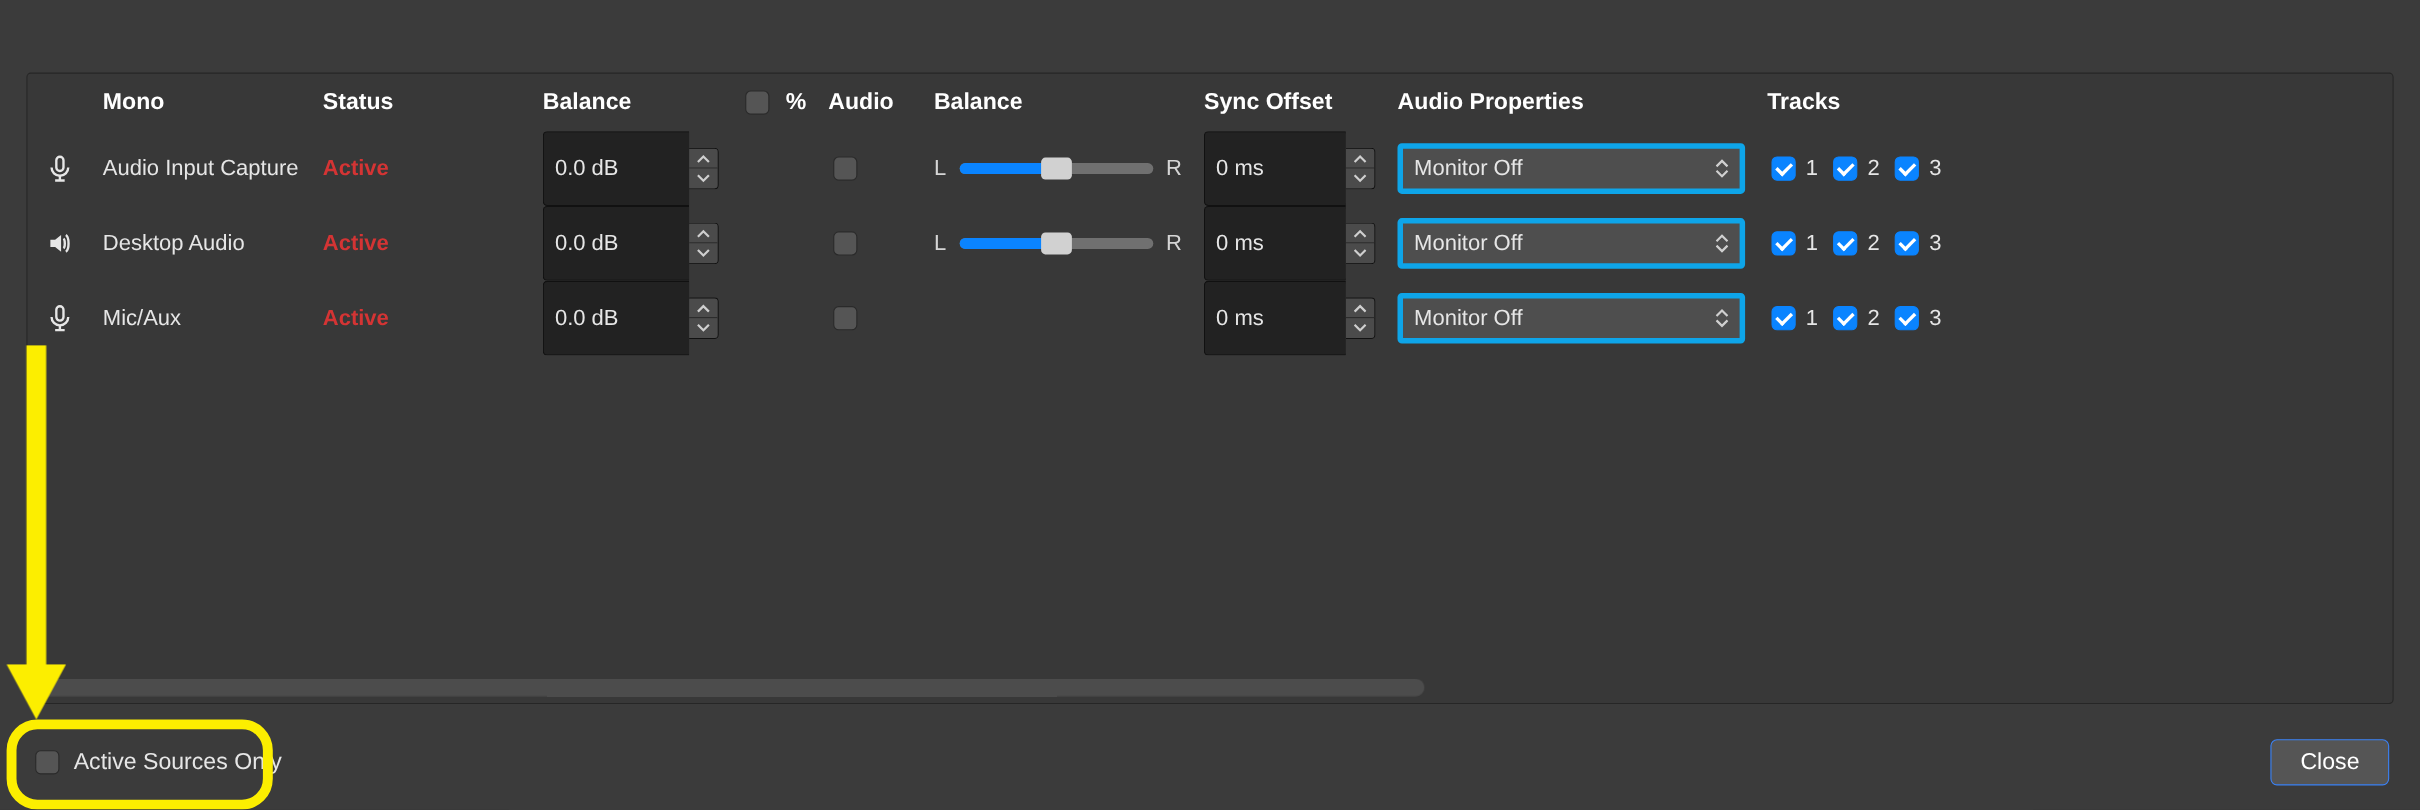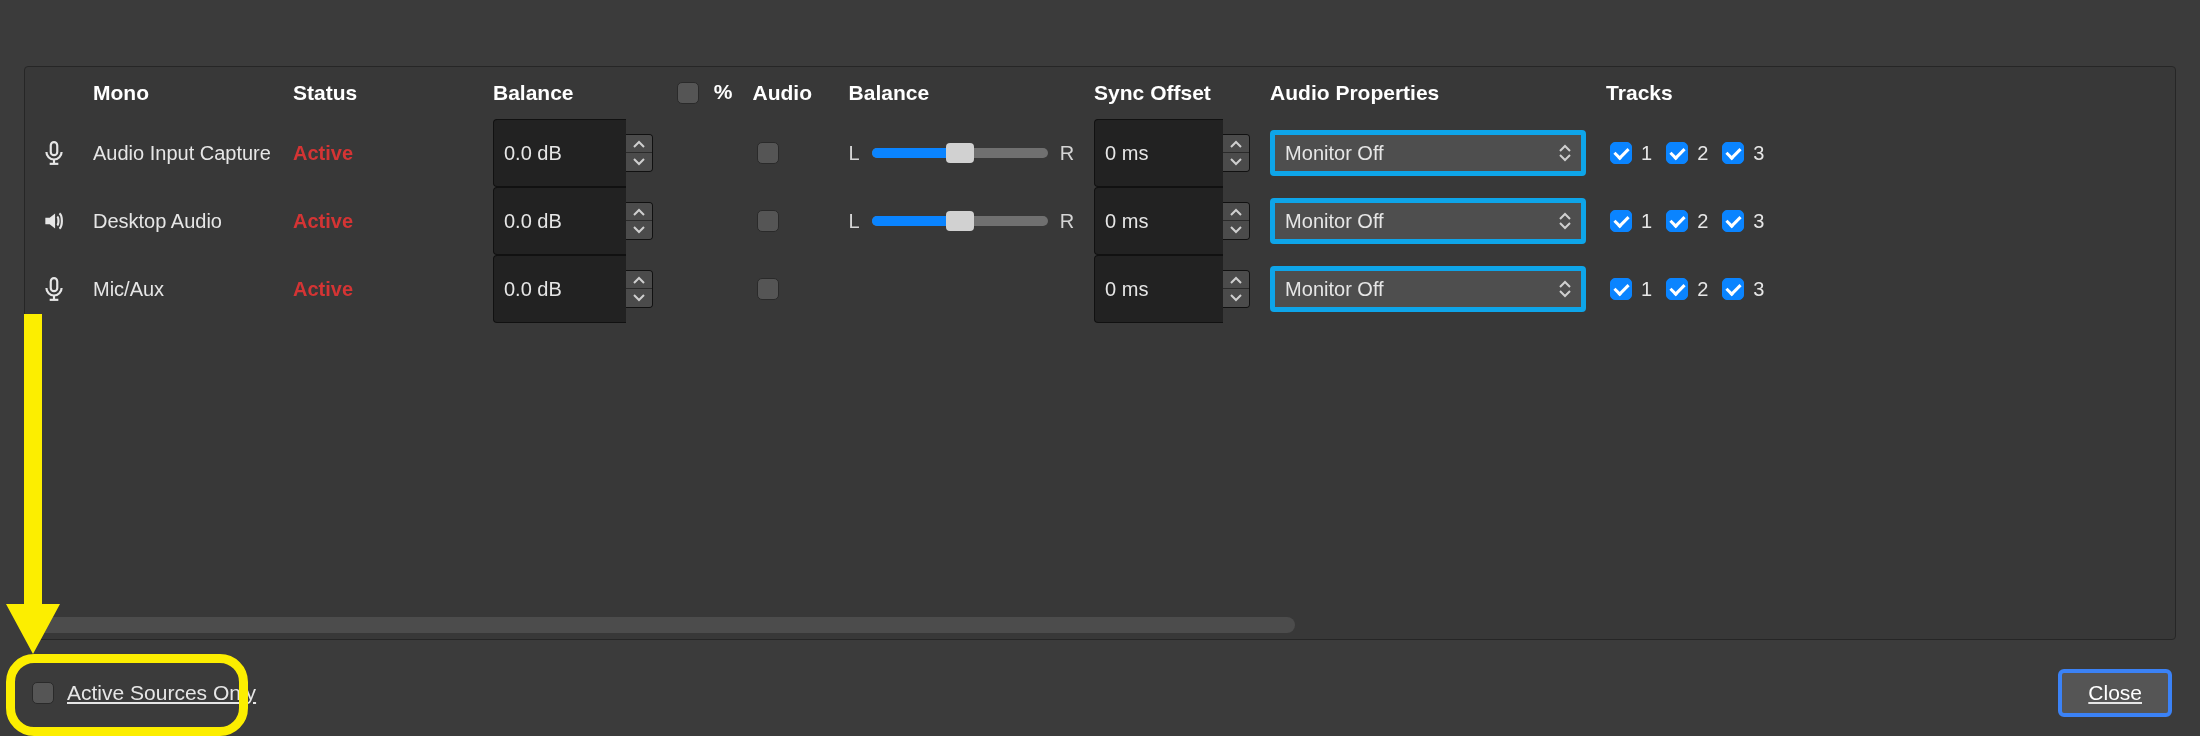--- a/index.html
+++ b/index.html
@@ -71,22 +71,22 @@
   .select .chev{display:flex;flex-direction:column;gap:2px;}
   .select svg{display:block;}
 
   .tracks{display:flex;gap:10px;align-items:center;}
   .track-item{display:flex;align-items:center;gap:6px;}
 
   .icon-cell svg{display:block;margin:0 auto;}
 
   .scrollbar{position:absolute;left:8px;right:880px;bottom:6px;height:16px;background:#4c4c4c;border-radius:8px;}
 
-  .footer{position:absolute;left:0;right:0;bottom:0;height:86px;display:flex;align-items:center;justify-content:space-between;padding:0 28px;text-decoration:underline;}
-  .close-btn{background:var(--btn-bg);border:4px solid #3b82f6;color:#fff;font-size:21px;padding:8px 26px;border-radius:6px;cursor:pointer;}
+  .footer{position:absolute;left:0;right:0;bottom:0;height:86px;display:flex;align-items:center;justify-content:space-between;padding:0 28px;}
+  .close-btn{background:var(--btn-bg);border:1px solid #3b82f6;color:#fff;font-size:21px;padding:8px 26px;border-radius:6px;cursor:pointer;}
   .aso{display:flex;align-items:center;gap:10px;font-size:21px;}
 
   
   .annot-box{position:absolute;border:9px solid var(--annot);border-radius:28px;pointer-events:none;}
   .annot-arrow{position:absolute;pointer-events:none;}
 </style>
 </head>
 <body>
 
 <div class="window">

